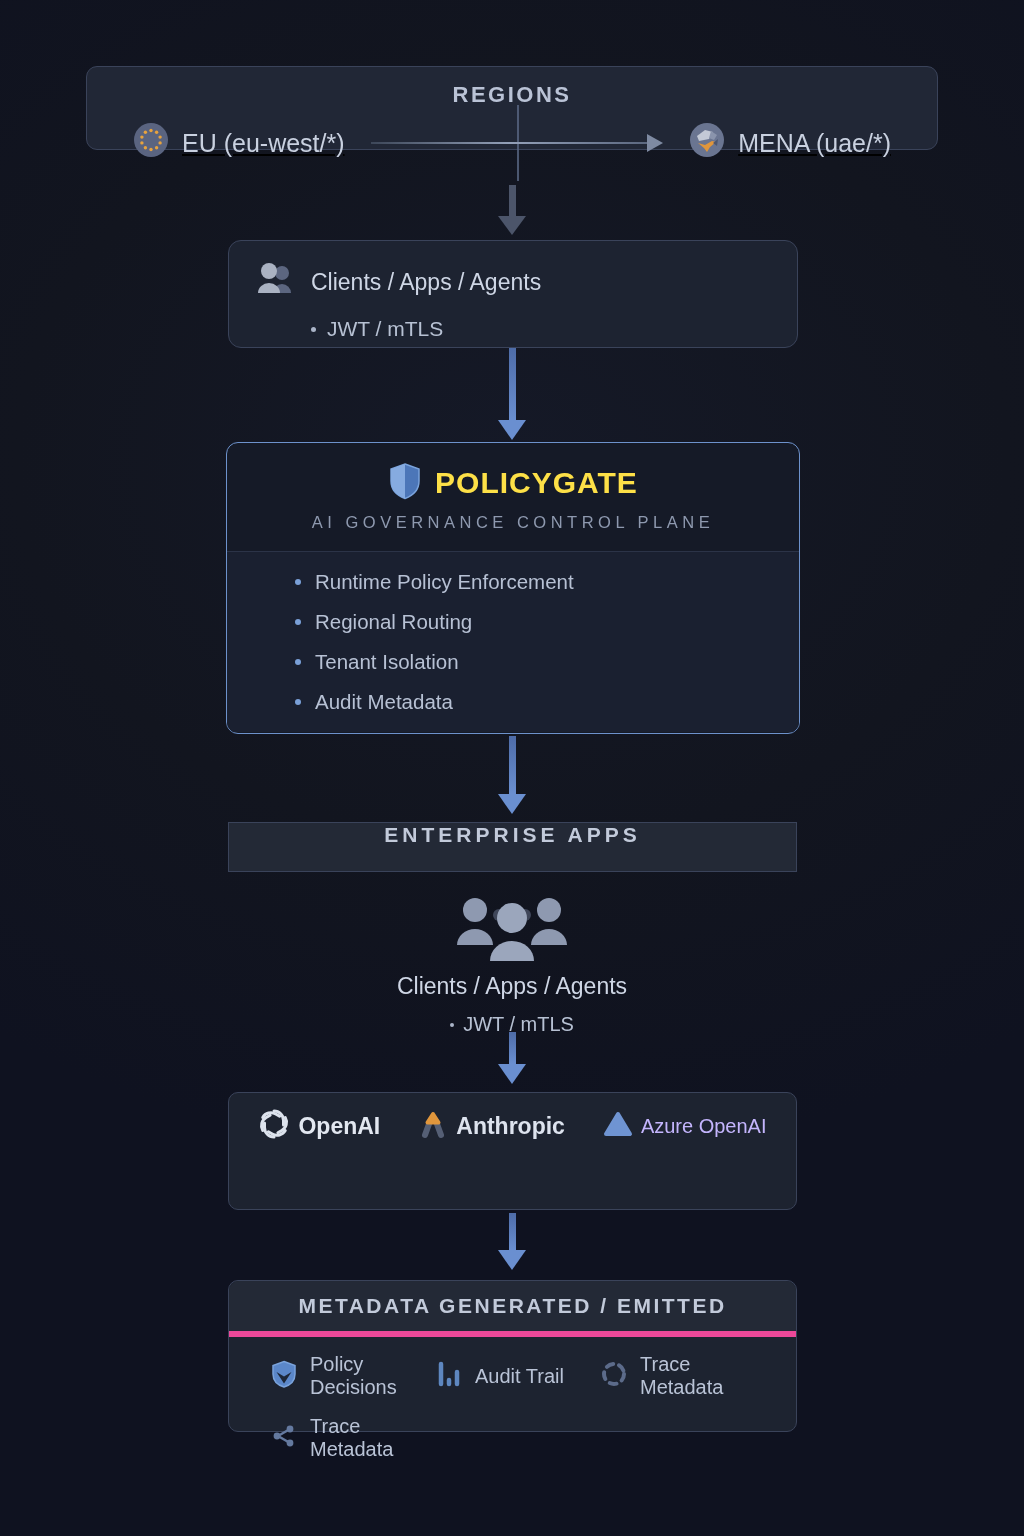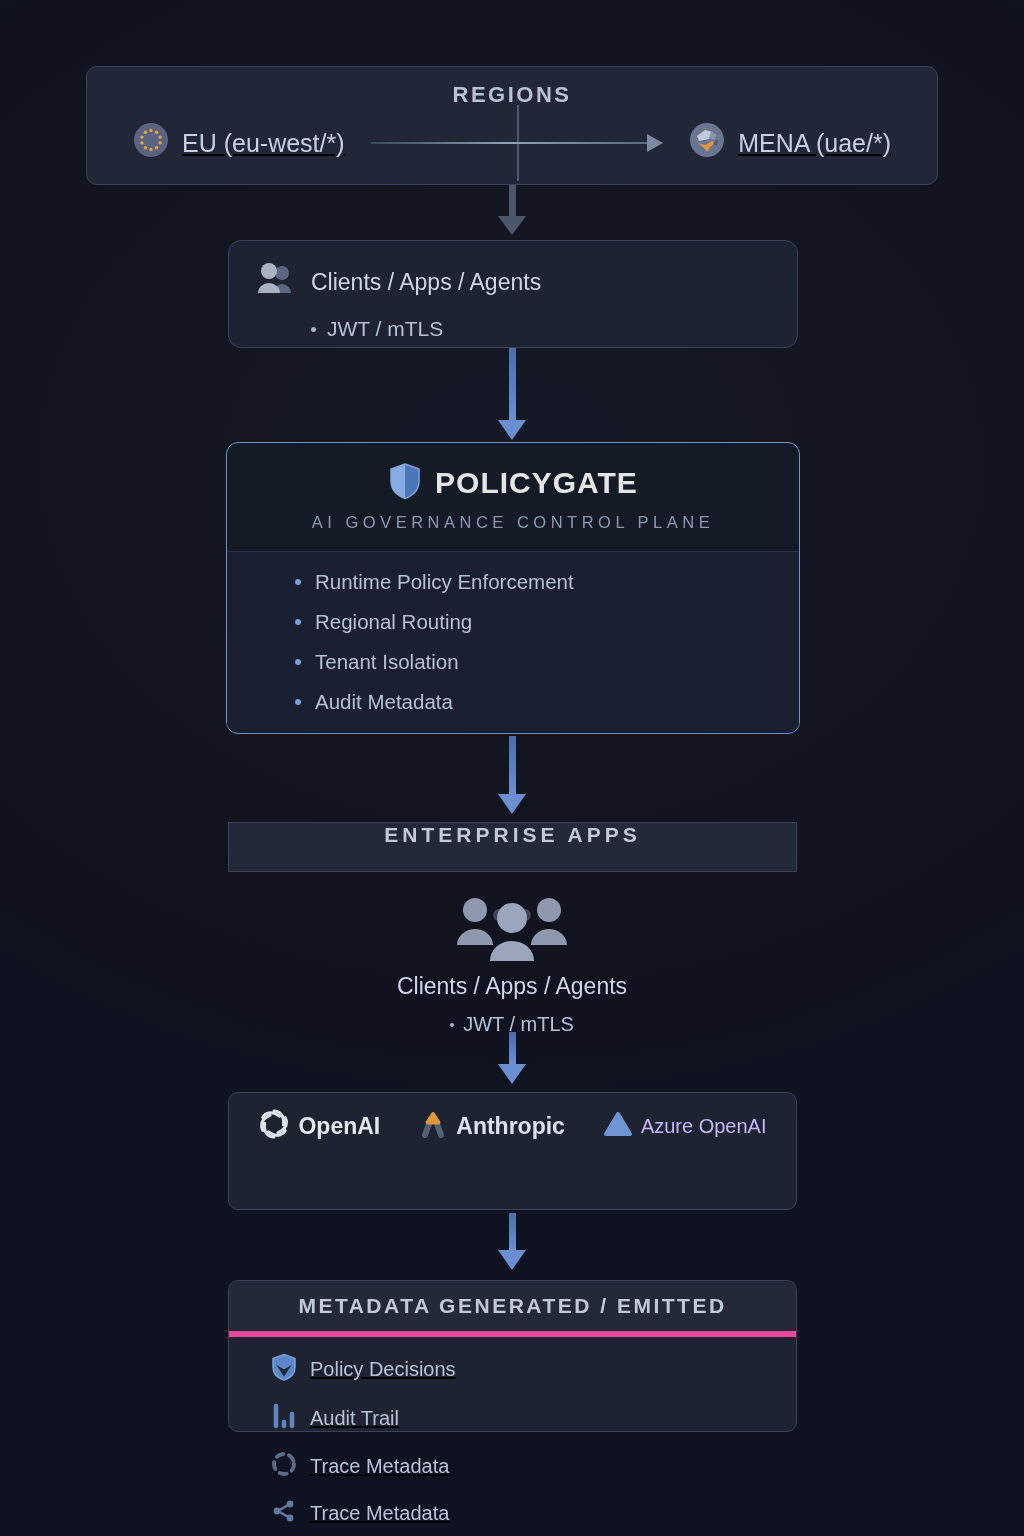--- a/index.html
+++ b/index.html
@@ -5,21 +5,21 @@
   html,body{margin:0;padding:0;background:#0b0e15;}
   .canvas{
     position:relative;width:1024px;height:1536px;margin:0 auto;overflow:hidden;
     background:radial-gradient(ellipse 900px 700px at 50% 30%, #151927 0%, #12151f 55%, #0f1220 100%);
     font-family:"Liberation Sans", sans-serif;
     -webkit-font-smoothing:antialiased;
   }
   .box{position:absolute;border-radius:11px;background:#1e2433;border:1px solid #3a435a;box-sizing:border-box;}
 
   
-  .regions{left:86px;top:66px;width:852px;height:119px;background:#212736;}
+  .regions{left:86px;top:66px;width:852px;height:84px;background:#212736;}
   .regions-title{text-align:center;padding-top:15px;font-size:22px;font-weight:600;letter-spacing:2.5px;color:#bac3d6;}
   .regions-row{display:flex;align-items:center;padding:0 46px;margin-top:14px;text-decoration:underline;}
   .region-item{display:flex;align-items:center;gap:13px;font-size:25px;color:#c9d1e0;}
   .h-arrow{flex:1;position:relative;height:40px;margin:0 26px;}
   .h-arrow .line{position:absolute;left:0;right:16px;top:19px;height:2px;
     background:linear-gradient(90deg,#3d4759 0%,#93a0b8 50%,#5c6880 100%);}
   .h-arrow .head{position:absolute;right:0;top:11px;width:0;height:0;
     border-left:16px solid #7e8aa2;border-top:9px solid transparent;border-bottom:9px solid transparent;}
   .h-arrow .cross{position:absolute;left:50%;top:-18px;width:2px;height:76px;background:#5a6884;opacity:.8;}
 
@@ -35,21 +35,21 @@
   
   .clients{left:228px;top:240px;width:570px;height:108px;background:#1d2331;border-radius:13px;padding:20px 0 0 26px;}
   .clients-title-row{display:flex;align-items:center;gap:14px;font-size:23px;color:#ced6e5;}
   .bullet-row{display:flex;align-items:center;gap:11px;margin:14px 0 0 56px;font-size:21px;color:#b7c1d3;}
   .dot{width:5px;height:5px;border-radius:50%;background:#aab4c8;flex:0 0 auto;}
 
   
   .policygate{left:226px;top:442px;width:574px;height:292px;background:#151a27;border:1.5px solid #6d92cc;border-radius:12px;overflow:hidden;}
   .pg-header{height:108px;display:flex;flex-direction:column;align-items:center;justify-content:center;gap:9px;}
   .pg-title-row{display:flex;align-items:center;gap:13px;}
-  .pg-title{font-size:30px;font-weight:800;letter-spacing:1px;color:#e5e5e5;}
+  .pg-title{font-size:30px;font-weight:800;letter-spacing:1px;color:#fde047;}
   .pg-subtitle{font-size:16.5px;letter-spacing:4.5px;color:#8e99af;}
   .pg-body{border-top:1px solid #2b3347;background:#1a2030;height:calc(100% - 109px);padding:18px 0 0 68px;box-sizing:border-box;}
   .pg-li{display:flex;align-items:center;gap:14px;font-size:20.5px;color:#b7c1d4;margin-bottom:16px;}
   .pg-li .dot{background:#7aa0d8;width:6px;height:6px;}
 
   
   .enterprise{left:228px;top:822px;width:569px;height:50px;background:#232936;border-radius:0;display:flex;align-items:flex-start;justify-content:center;}
   .band-title{font-size:21px;font-weight:600;letter-spacing:4px;color:#c2cada;}
 
   
@@ -64,21 +64,21 @@
   .prov-row{height:66px;display:flex;align-items:center;justify-content:center;gap:38px;}
   .prov-item{display:flex;align-items:center;gap:8px;}
   .prov-openai{font-size:23px;font-weight:700;color:#e2e7f0;}
   .prov-anthropic{font-size:23px;font-weight:600;color:#dde3ee;}
   .prov-azure{font-size:20px;color:#c4b5fd;}
 
   
   .metadata{left:228px;top:1280px;width:569px;height:152px;background:#1d2330;border-radius:10px;}
   .meta-header{height:50px;display:flex;align-items:center;justify-content:center;background:#232936;border-bottom:6px solid #ec4899;border-radius:10px 10px 0 0;}
   .meta-title{font-size:21px;font-weight:600;letter-spacing:2.5px;color:#c2cada;}
-  .meta-grid{display:grid;grid-template-columns:1fr;padding:16px 30px 0 42px;row-gap:16px;text-decoration:underline;}
+  .meta-grid{display:grid;grid-template-columns:1fr 1fr 1fr;padding:16px 30px 0 42px;row-gap:16px;}
   .meta-item{display:flex;align-items:center;gap:13px;font-size:20px;color:#b9c3d6;}
 </style>
 </head>
 <body>
 
 <div class="canvas">
 
   <div class="box regions">
     <div class="regions-title">REGIONS</div>
     <div class="regions-row">

